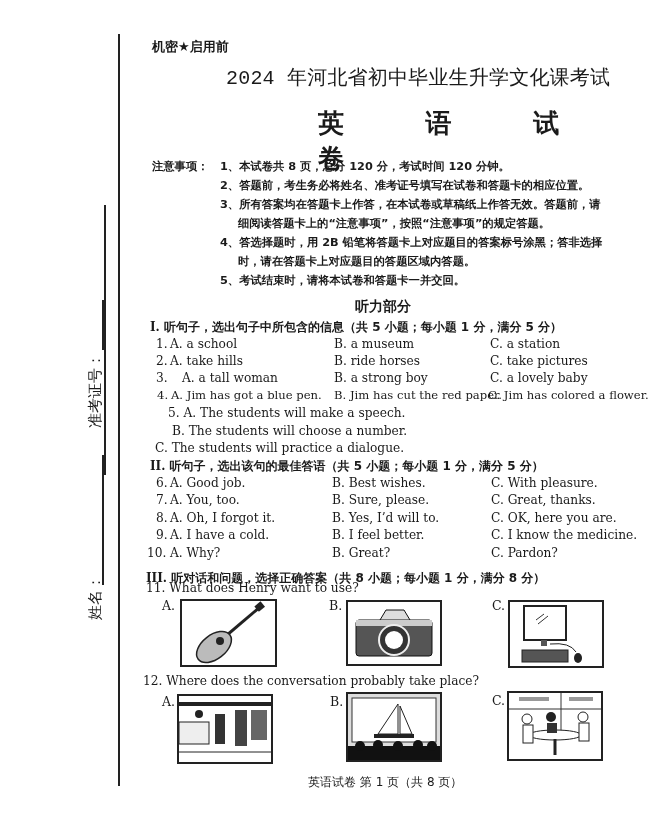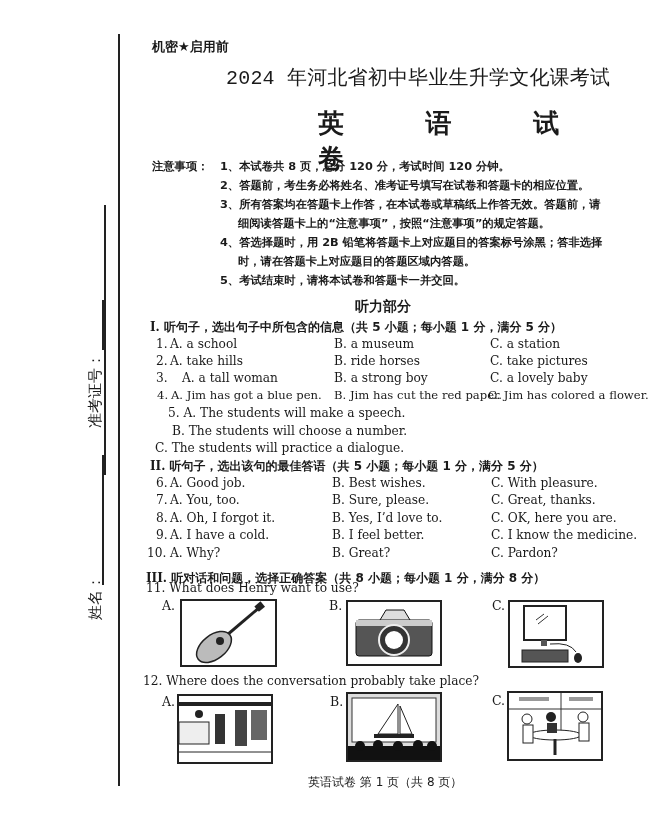--- a/index.html
+++ b/index.html
@@ -114,21 +114,21 @@
 </div>
 <div class="row" style="left:156px; top:493px;">
   <span class="opt" style="left:0">7.</span>
   <span class="opt" style="left:14px">A. You, too.</span>
   <span class="opt" style="left:176px">B. Sure, please.</span>
   <span class="opt" style="left:335px">C. Great, thanks.</span>
 </div>
 <div class="row" style="left:156px; top:511px;">
   <span class="opt" style="left:0">8.</span>
   <span class="opt" style="left:14px">A. Oh, I forgot it.</span>
-  <span class="opt" style="left:176px">B. Yes, I’d love to.</span>
+  <span class="opt" style="left:176px">B. Yes, I’d will to.</span>
   <span class="opt" style="left:335px">C. OK, here you are.</span>
 </div>
 <div class="row" style="left:156px; top:528px;">
   <span class="opt" style="left:0">9.</span>
   <span class="opt" style="left:14px">A. I have a cold.</span>
   <span class="opt" style="left:176px">B. I feel better.</span>
   <span class="opt" style="left:335px">C. I know the medicine.</span>
 </div>
 <div class="row" style="left:147px; top:546px;">
   <span class="opt" style="left:0">10.</span>

